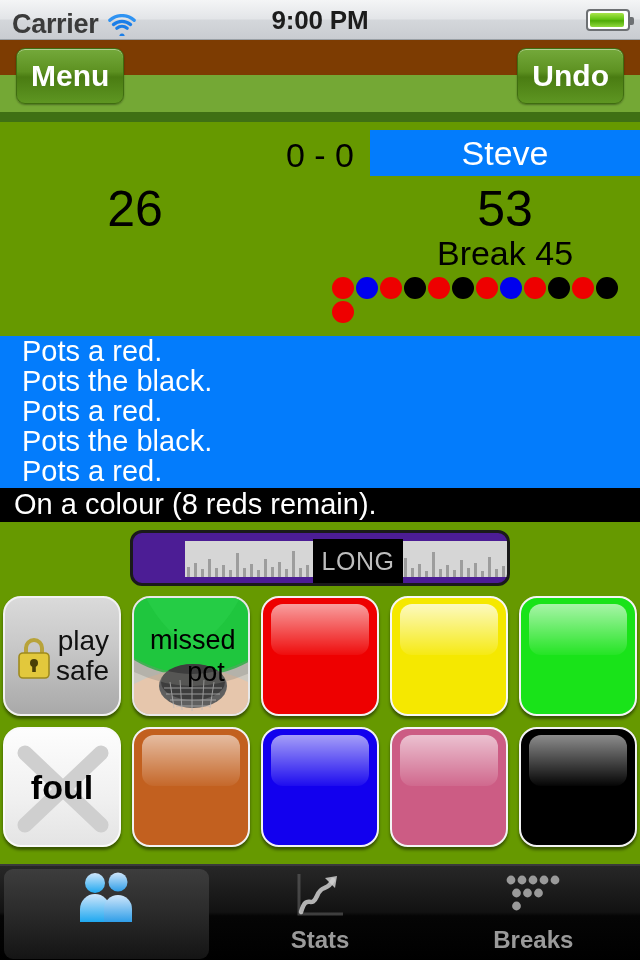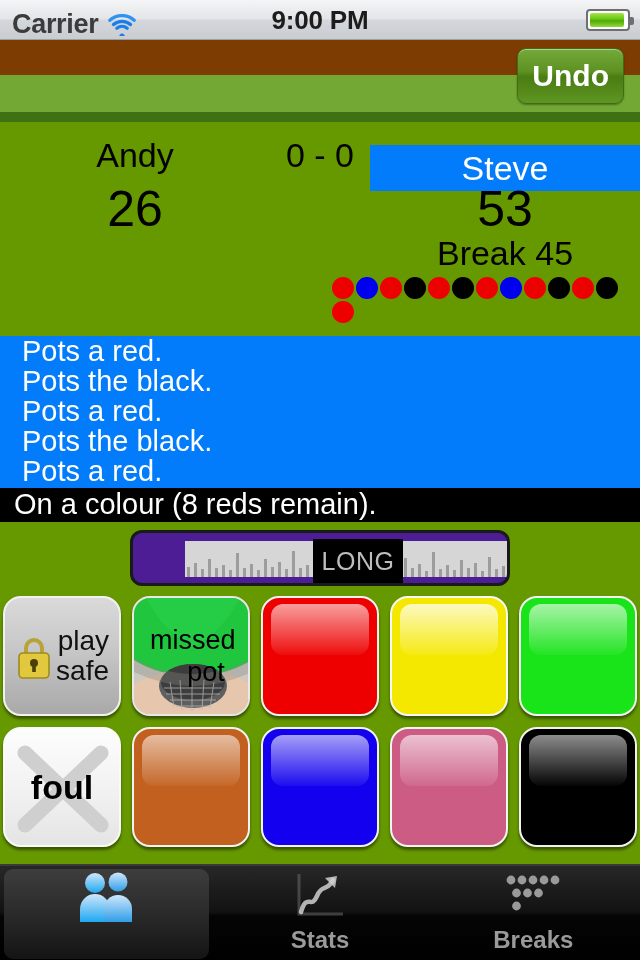--- a/index.html
+++ b/index.html
@@ -49,21 +49,21 @@
   .navbtn.menu{left:16px;min-width:104px;}
   .navbtn.undo{right:16px;min-width:104px;}
 
   
   .scoreboard{position:absolute;left:0;top:122px;width:640px;height:208px;background:#669900;}
   .sb-row1{position:absolute;left:0;top:8px;width:640px;height:46px;}
   .pname{position:absolute;font-size:34px;color:#000;}
   .pname.left{left:0;width:270px;text-align:center;top:6px;}
   .frames{position:absolute;left:270px;width:100px;text-align:center;font-size:34px;color:#000;top:6px;}
   .pname.right{
-    left:370px;width:270px;text-align:center;top:15px;
+    left:370px;width:270px;text-align:center;top:0;
     background:#037cfc;color:#ffffff;height:46px;line-height:46px;
   }
   .pscore{position:absolute;top:58px;font-size:50px;color:#000;}
   .pscore.left{left:0;width:270px;text-align:center;}
   .pscore.right{left:370px;width:270px;text-align:center;}
   .breaktxt{position:absolute;top:112px;left:370px;width:270px;text-align:center;font-size:34px;color:#000;}
   .balls{position:absolute;top:155px;left:332px;width:300px;display:flex;flex-wrap:wrap;gap:2px;}
   .ball{width:22px;height:22px;border-radius:50%;display:block;}
 
   
@@ -170,27 +170,27 @@
     <div class="sb-time">9:00 PM</div>
     <div class="sb-right">
       <span class="battery">
         <span class="fill"></span>
           <span class="cap"></span>
       </span>
     </div>
   </div>
 
   <div class="navbar">
+    <div class="navbtn menu">Menu</div>
     <div class="navbtn undo">Undo</div>
   </div>
   <div class="nav-underline"></div>
 
   <div class="scoreboard">
     <div class="sb-row1">
-      <div class="pname left">Andy</div>
       <div class="frames">0 - 0</div>
       <div class="pname right">Steve</div>
     </div>
     <div class="pscore left">26</div>
     <div class="pscore right">53</div>
     <div class="breaktxt">Break 45</div>
     <div class="balls">
         <span class="ball" style="background: rgb(238, 0, 0);"></span>
         <span class="ball" style="background: rgb(0, 0, 238);"></span>
         <span class="ball" style="background: rgb(238, 0, 0);"></span>

